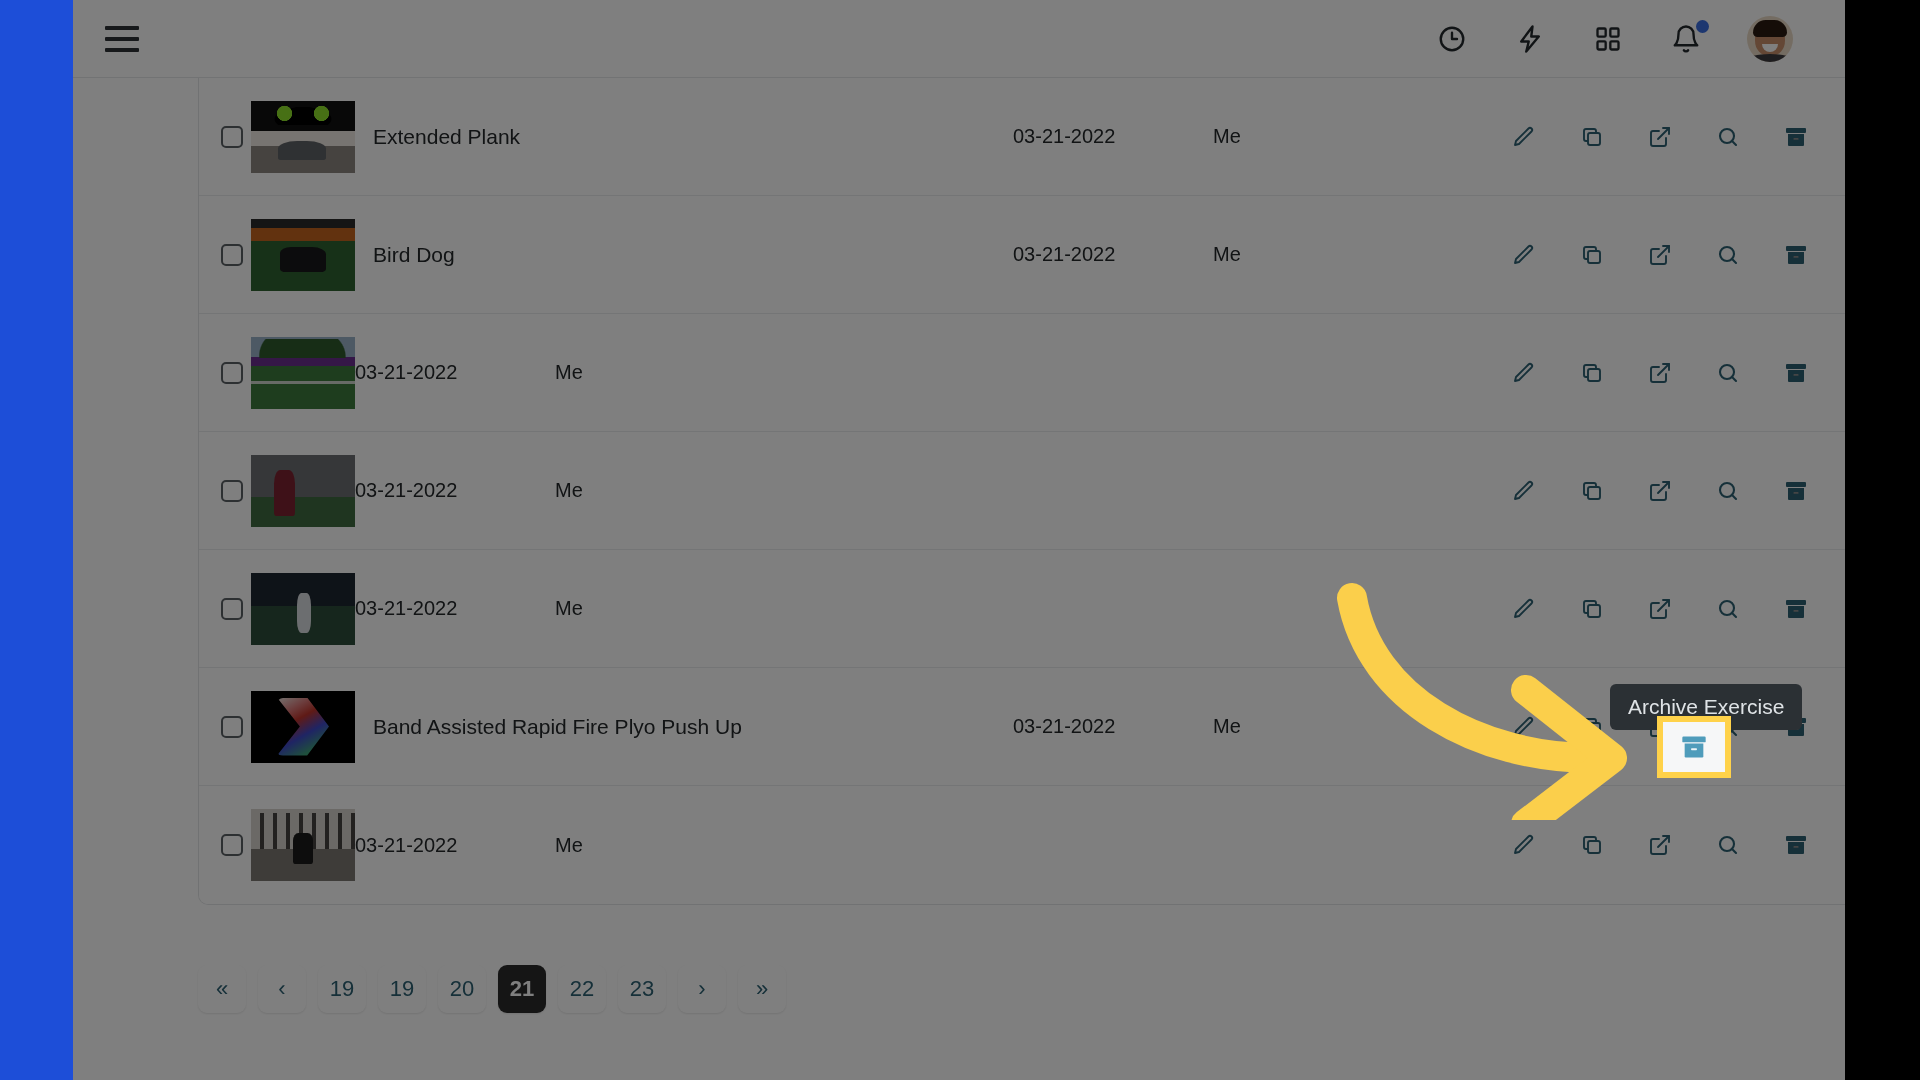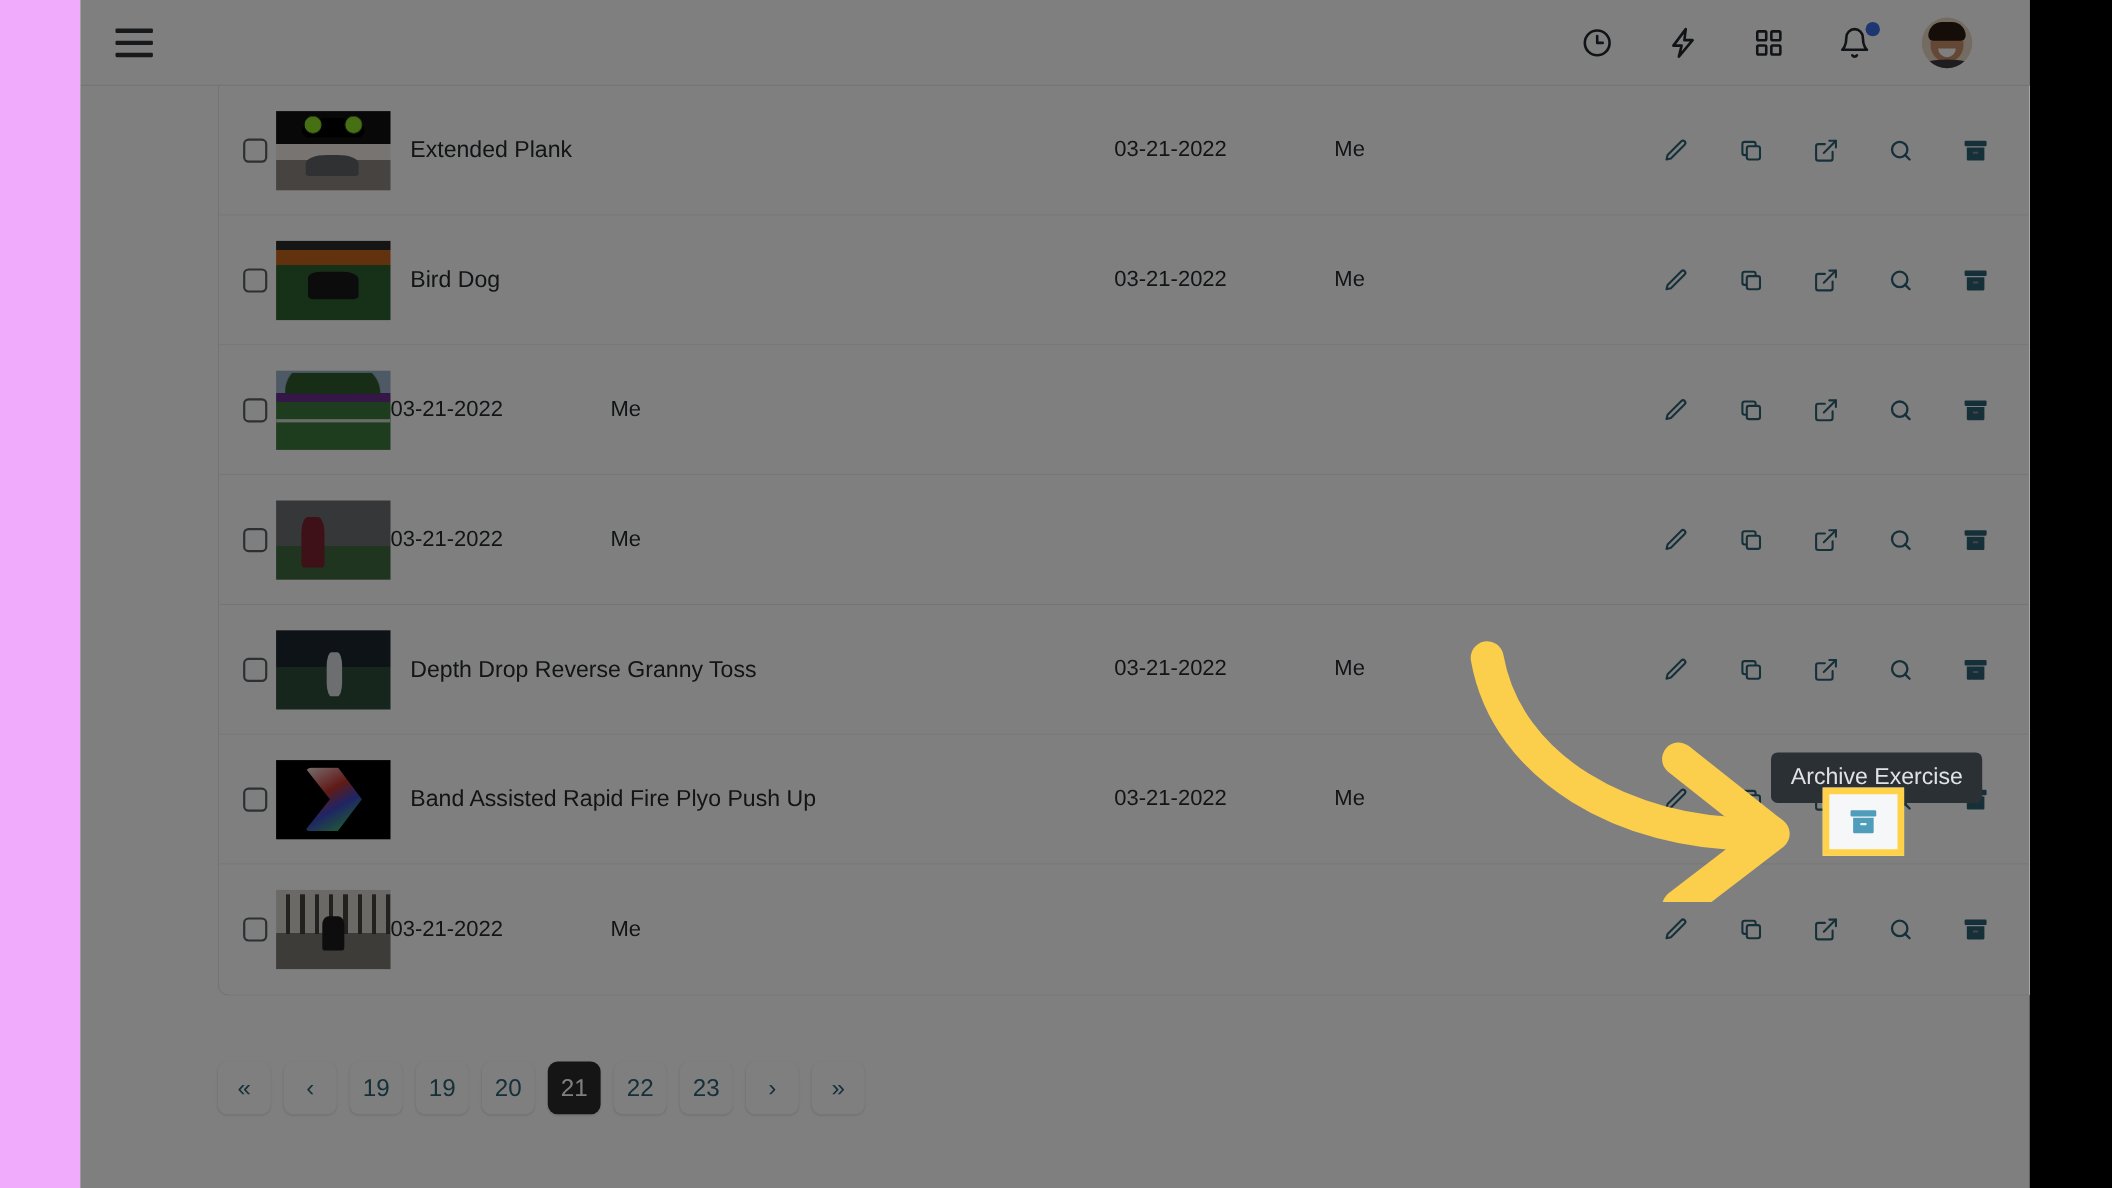--- a/index.html
+++ b/index.html
@@ -9,21 +9,21 @@
     height: 1080px;
     overflow: hidden;
     background: #000;
     font-family: "Liberation Sans", sans-serif;
   }
 
   #screen {
     position: relative;
     width: 1560px;
     height: 1080px;
-    background: #f0abfc;
+    background: #1d4ed8;
   }
 
   
   #app {
     position: absolute;
     left: 73px;
     top: 0px;
     width: 1772px;
     height: 1080px;
     background: #ffffff;
@@ -290,21 +290,21 @@
     color: #2d6173;
     font-size: 22px;
     display: flex; align-items: center; justify-content: center;
     cursor: pointer;
     box-shadow: 0 1px 2px rgba(0,0,0,.10);
     user-select: none;
   }
   .pg.active {
     background: #2b2b2b;
     color: #ffffff;
-    font-weight: normal;
+    font-weight: bold;
   }
 
   
   .anno { position: absolute; z-index: 60; }
 
   #arrow { left: 1330px; top: 580px; }
 
   #tooltip {
     left: 1610px;
     top: 684px;
@@ -542,21 +542,20 @@
                 <rect x="2" y="3" width="20" height="5" rx="1"></rect>
                 <path d="M4 9h16v11a1 1 0 0 1-1 1H5a1 1 0 0 1-1-1z"></path>
                 <rect x="9.5" y="13" width="5" height="1.8" rx="0.6" fill="#8a8a8a"></rect>
               </svg>
             </div>
           </div>
         </div>
         <div class="row">
           <div class="chk"></div>
           <div class="thumb t-depth"></div>
-          <div class="cell-name">Depth Drop Reverse Granny Toss</div>
           <div class="cell-date">03-21-2022</div>
           <div class="cell-owner">Me</div>
           <div class="cell-actions">
             <div class="act">
               <svg width="24" height="24" viewBox="0 0 24 24" fill="none" stroke="currentColor" stroke-width="1.9" stroke-linecap="round" stroke-linejoin="round">
                 <path d="M16.5 3.5a2.1 2.1 0 0 1 3 3L7 19l-4 1 1-4z"></path>
               </svg>
             </div>
             <div class="act">
               <svg width="24" height="24" viewBox="0 0 24 24" fill="none" stroke="currentColor" stroke-width="1.9" stroke-linejoin="round">

